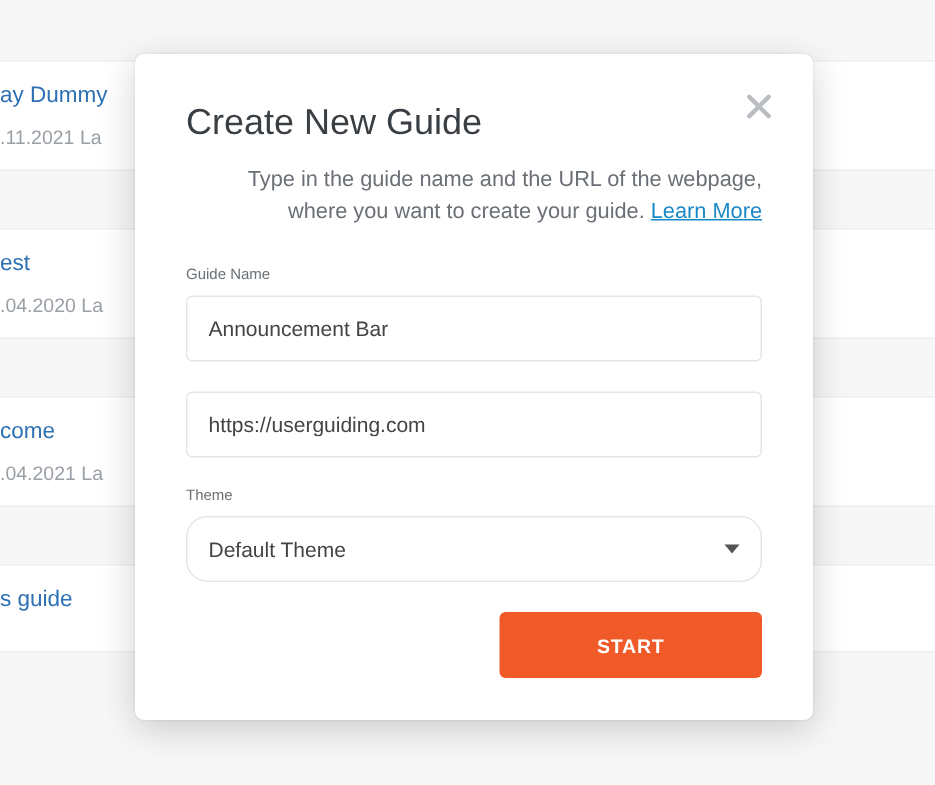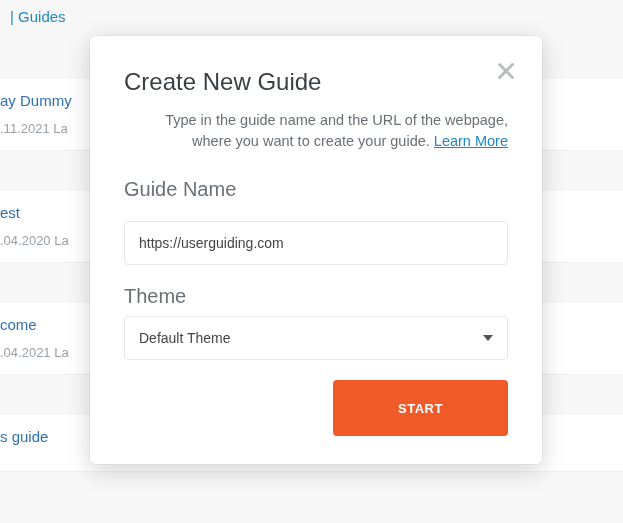--- a/index.html
+++ b/index.html
@@ -77,73 +77,73 @@
     margin-bottom: 26px;
     text-align: right;
   }
   .modal-desc a {
     color: #1c89c7;
     text-decoration: underline;
   }
 
   .field { margin-bottom: 20px; }
   .field-label {
-    font-size: 20px;
+    font-size: 10px;
     color: #6a7076;
     margin-bottom: 8px;
   }
   .text-input, .select {
     width: 100%;
     height: 44px;
     border: 1px solid #e4e6ea;
     border-radius: 4px;
     padding: 0 14px;
     font-size: 14px;
     color: #444;
     background: #fff;
     font-family: inherit;
     outline: none;
   }
   .select-wrap { position: relative; }
   .select {
     appearance: none; -webkit-appearance: none;
     padding-right: 26px;
     cursor: pointer;
+    border-radius: 14px;
   }
   .select-chevron {
     position: absolute;
     right: 14px; top: 50%; transform: translateY(-50%);
     pointer-events: none;
     color: #555;
   }
   .select-chevron svg { width: 12px; height: 12px; display:block; }
 
   .modal-actions {
     display: flex;
     justify-content: flex-end;
     margin-top: 8px;
   }
   .btn-start {
     background: #f05a28;
     color: #fff;
     border: none;
     border-radius: 4px;
     width: 175px;
-    height: 56px;
+    height: 44px;
     font-size: 13px;
     font-weight: 700;
     letter-spacing: .5px;
     cursor: pointer;
   }
 </style>
 </head>
 <body>
 
 <div class="bg">
-  <div class="bg-header">| Guides</div>
 
   <div class="bg-list">
     <div class="bg-item">
       <div class="bg-item-title">ay Dummy</div>
       <div class="bg-item-meta">.11.2021   La</div>
     </div>
     <div class="bg-item">
       <div class="bg-item-title">est</div>
       <div class="bg-item-meta">.04.2020   La</div>
     </div>
@@ -169,20 +169,21 @@
   </div>
 
   <h1 class="modal-title">Create New Guide</h1>
 
   <p class="modal-desc">
     <span>Type in the guide name and the URL of the webpage, where you want to create your guide. </span><a href="#">Learn More</a>
   </p>
 
   <div class="field">
     <div class="field-label">Guide Name</div>
+    <input type="text" class="text-input" value="Announcement Bar" style="">
   </div>
 
   <div class="field">
     <input type="text" class="text-input" value="https://userguiding.com" style="">
   </div>
 
   <div class="field">
     <div class="field-label">Theme</div>
     <div class="select-wrap">
       <select class="select">

